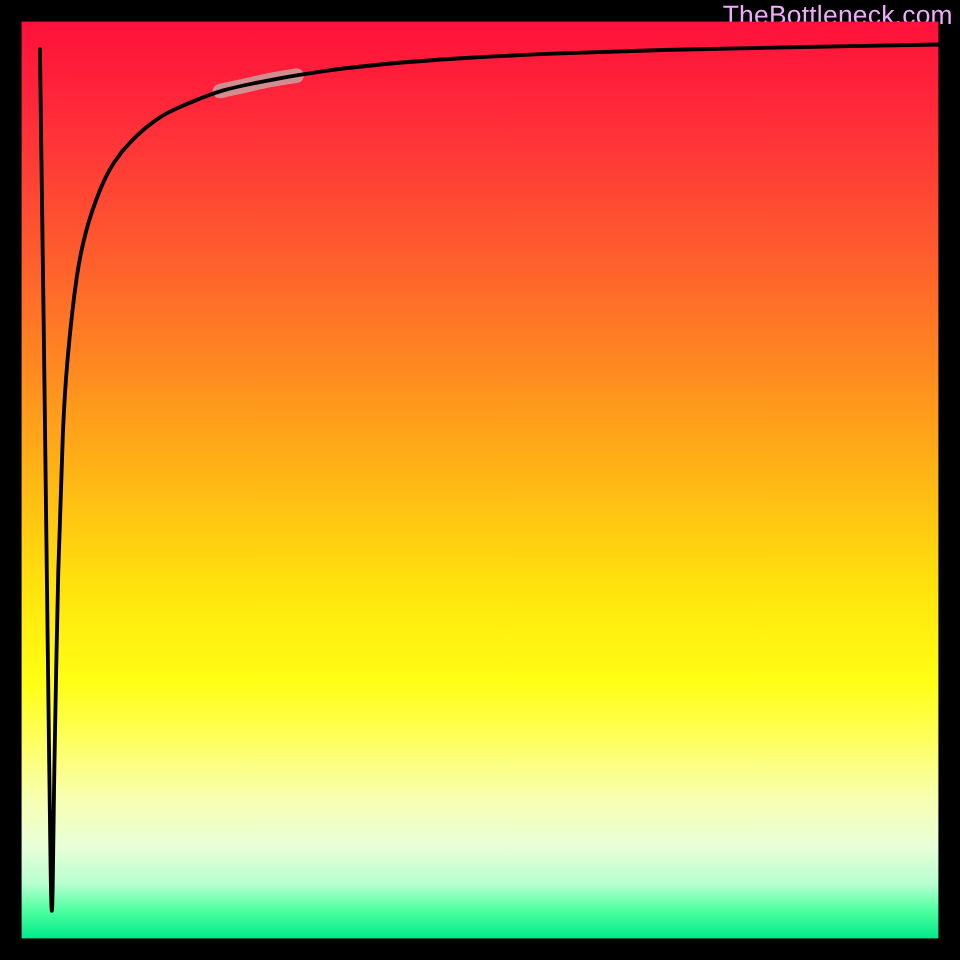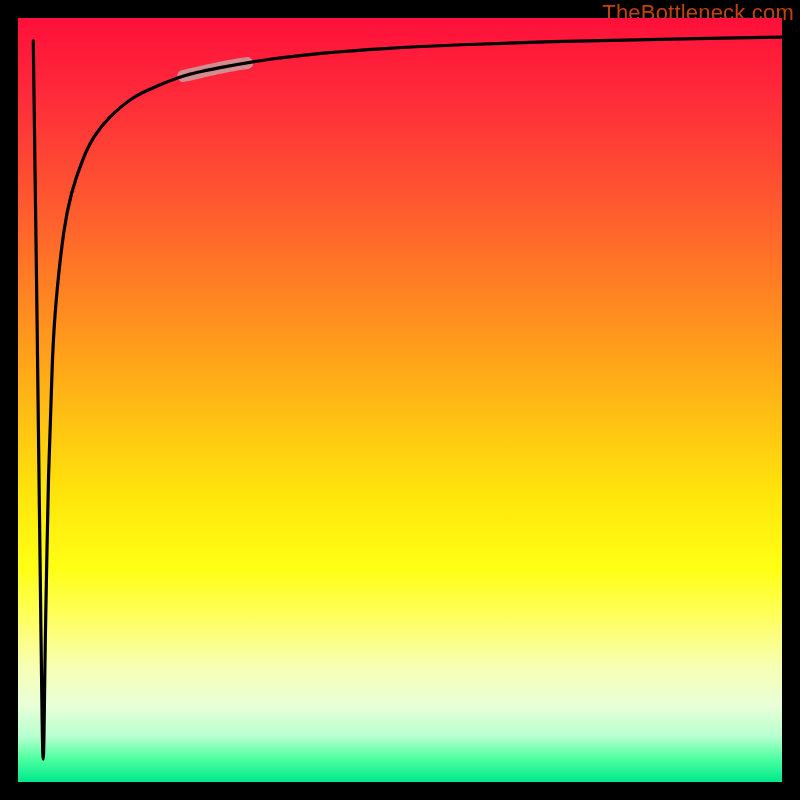--- a/index.html
+++ b/index.html
@@ -45,21 +45,21 @@
     left: 0;
     top: 0;
     width: 764px;
     height: 764px;
     overflow: visible;
   }
   .watermark {
     position: absolute;
     top: 0px;
     right: 6px;
-    color: #c2410c;
+    color: #f0abfc;
     font-size: 22px;
     font-weight: 500;
     letter-spacing: 0.2px;
     user-select: none;
   }
 </style>
 </head>
 <body>
 
 <div class="frame">

